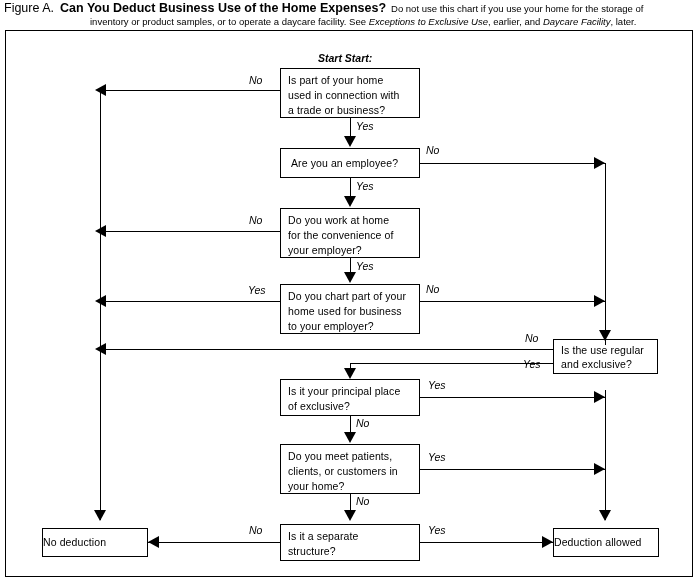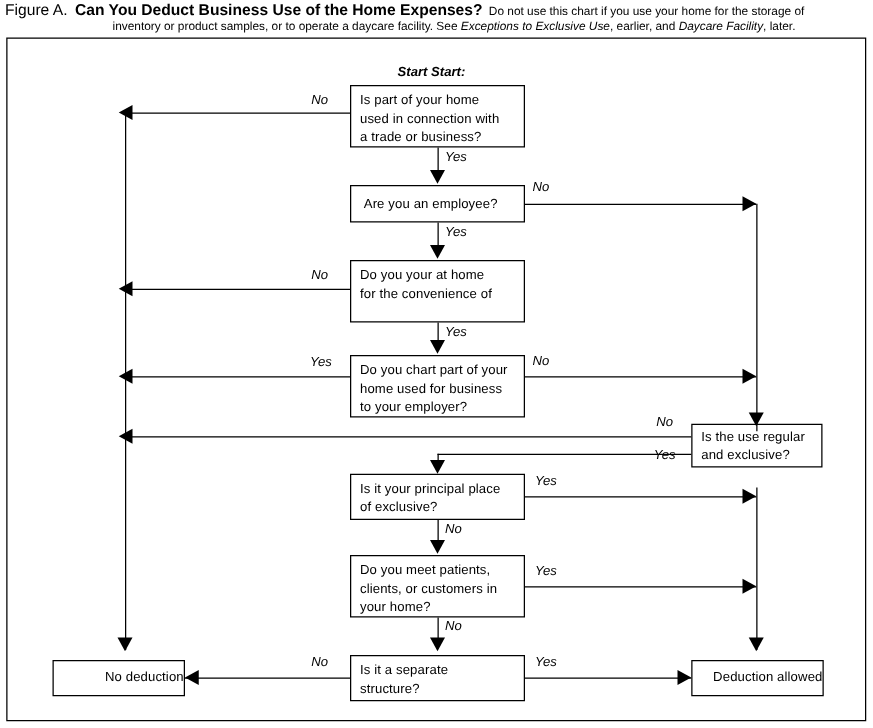--- a/index.html
+++ b/index.html
@@ -82,21 +82,21 @@
     background: #fff;
     font-size: 10.5px;
     line-height: 15px;
     padding: 4px 0 0 7px;
     letter-spacing: 0.1px;
   }
   .node.center {
     padding: 0;
     display: flex;
     align-items: center;
-    justify-content: flex-end;
+    justify-content: flex-start;
     text-align: center;
   }
   .node.centerleft {
     padding: 0 0 0 10px;
     display: flex;
     align-items: center;
     justify-content: flex-start;
   }
 
   
@@ -171,22 +171,23 @@
     <div>Is part of your home</div>
     <div>used in connection with</div>
     <div>a trade or business?</div>
   </div>
 
   <div class="node centerleft" style="left:280px; top:148px; width:140px; height:30px;">
     <span>Are you an employee?</span>
   </div>
 
   <div class="node" style="left:280px; top:208px; width:140px; height:50px;">
-    <div>Do you your at home</div>
+    <div>Do you work at home</div>
     <div>for the convenience of</div>
+    <div>your employer?</div>
   </div>
 
   <div class="node" style="left:280px; top:284px; width:140px; height:50px;">
     <div>Do you chart part of your</div>
     <div>home used for business</div>
     <div>to your employer?</div>
   </div>
 
   <div class="node" style="left:553px; top:339px; width:105px; height:35px; line-height:14px; padding-top:3px;">
     <div>Is the use regular</div>

